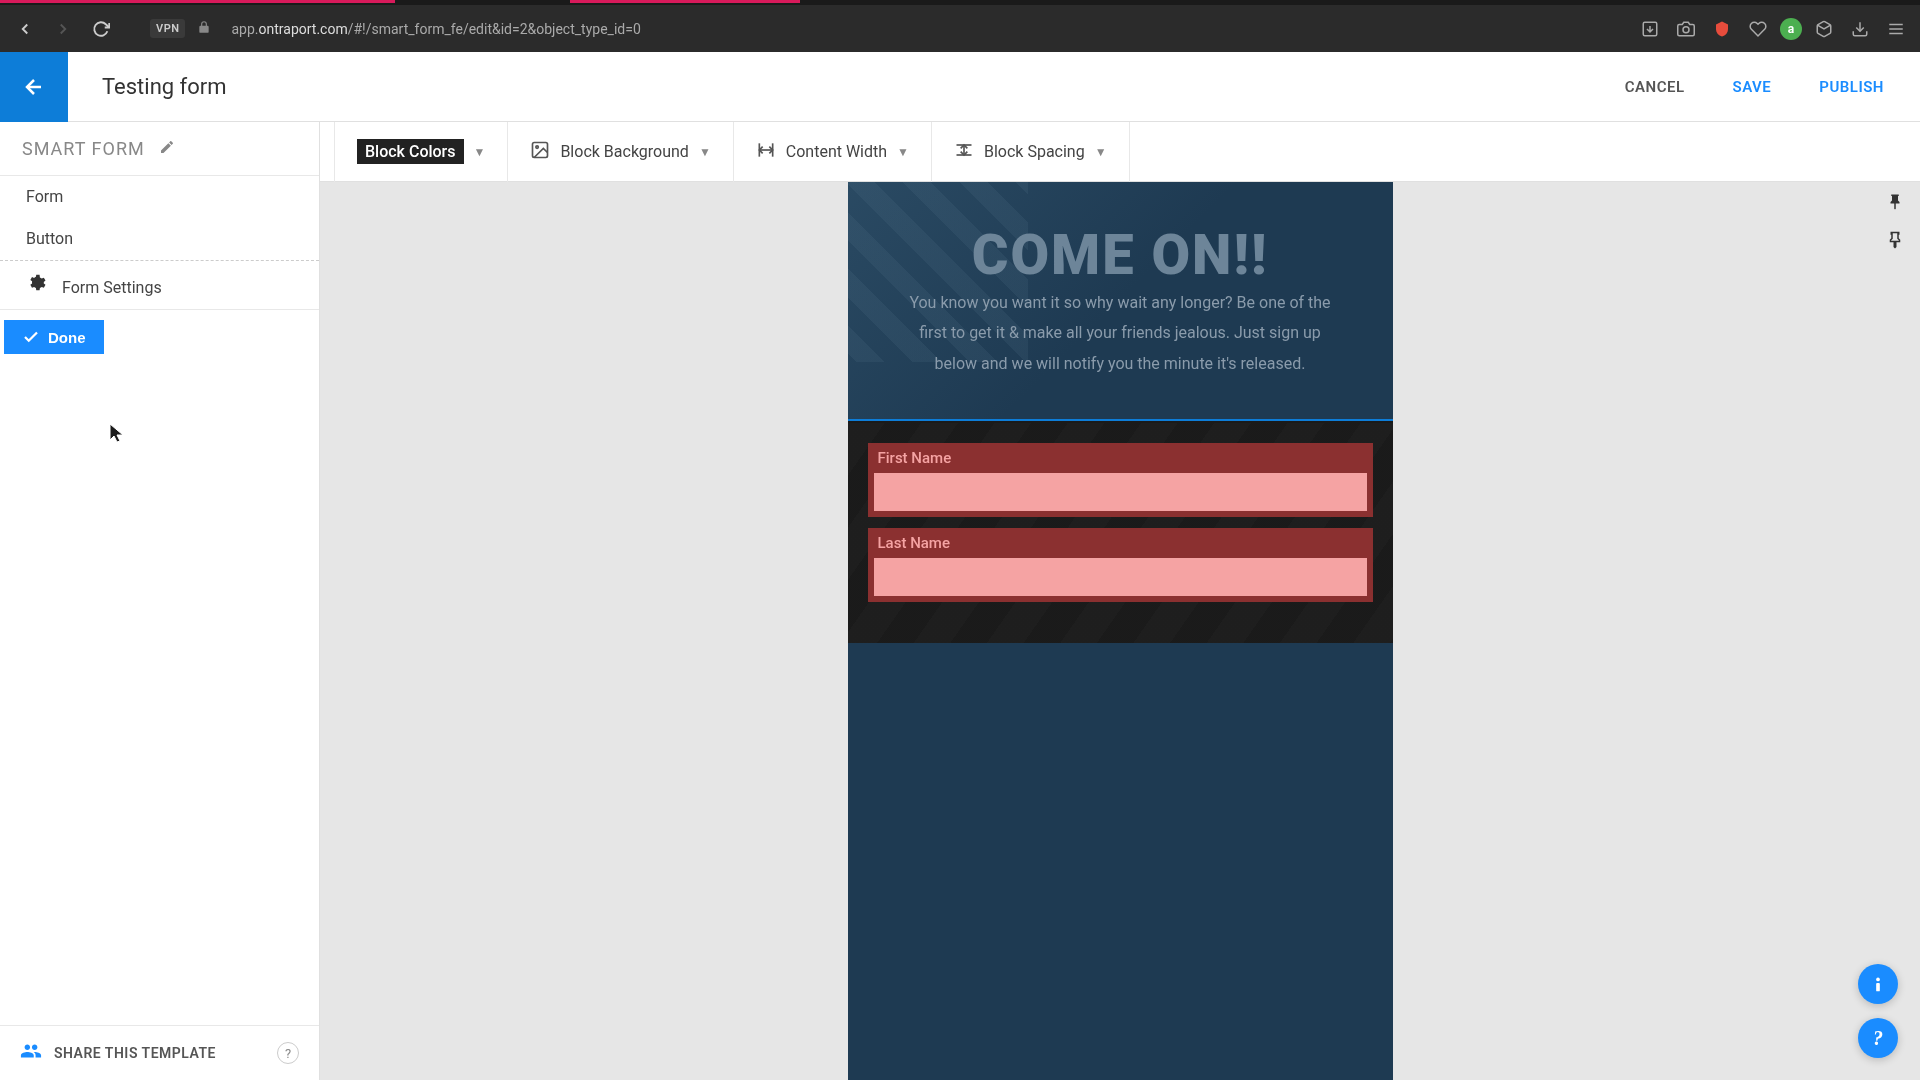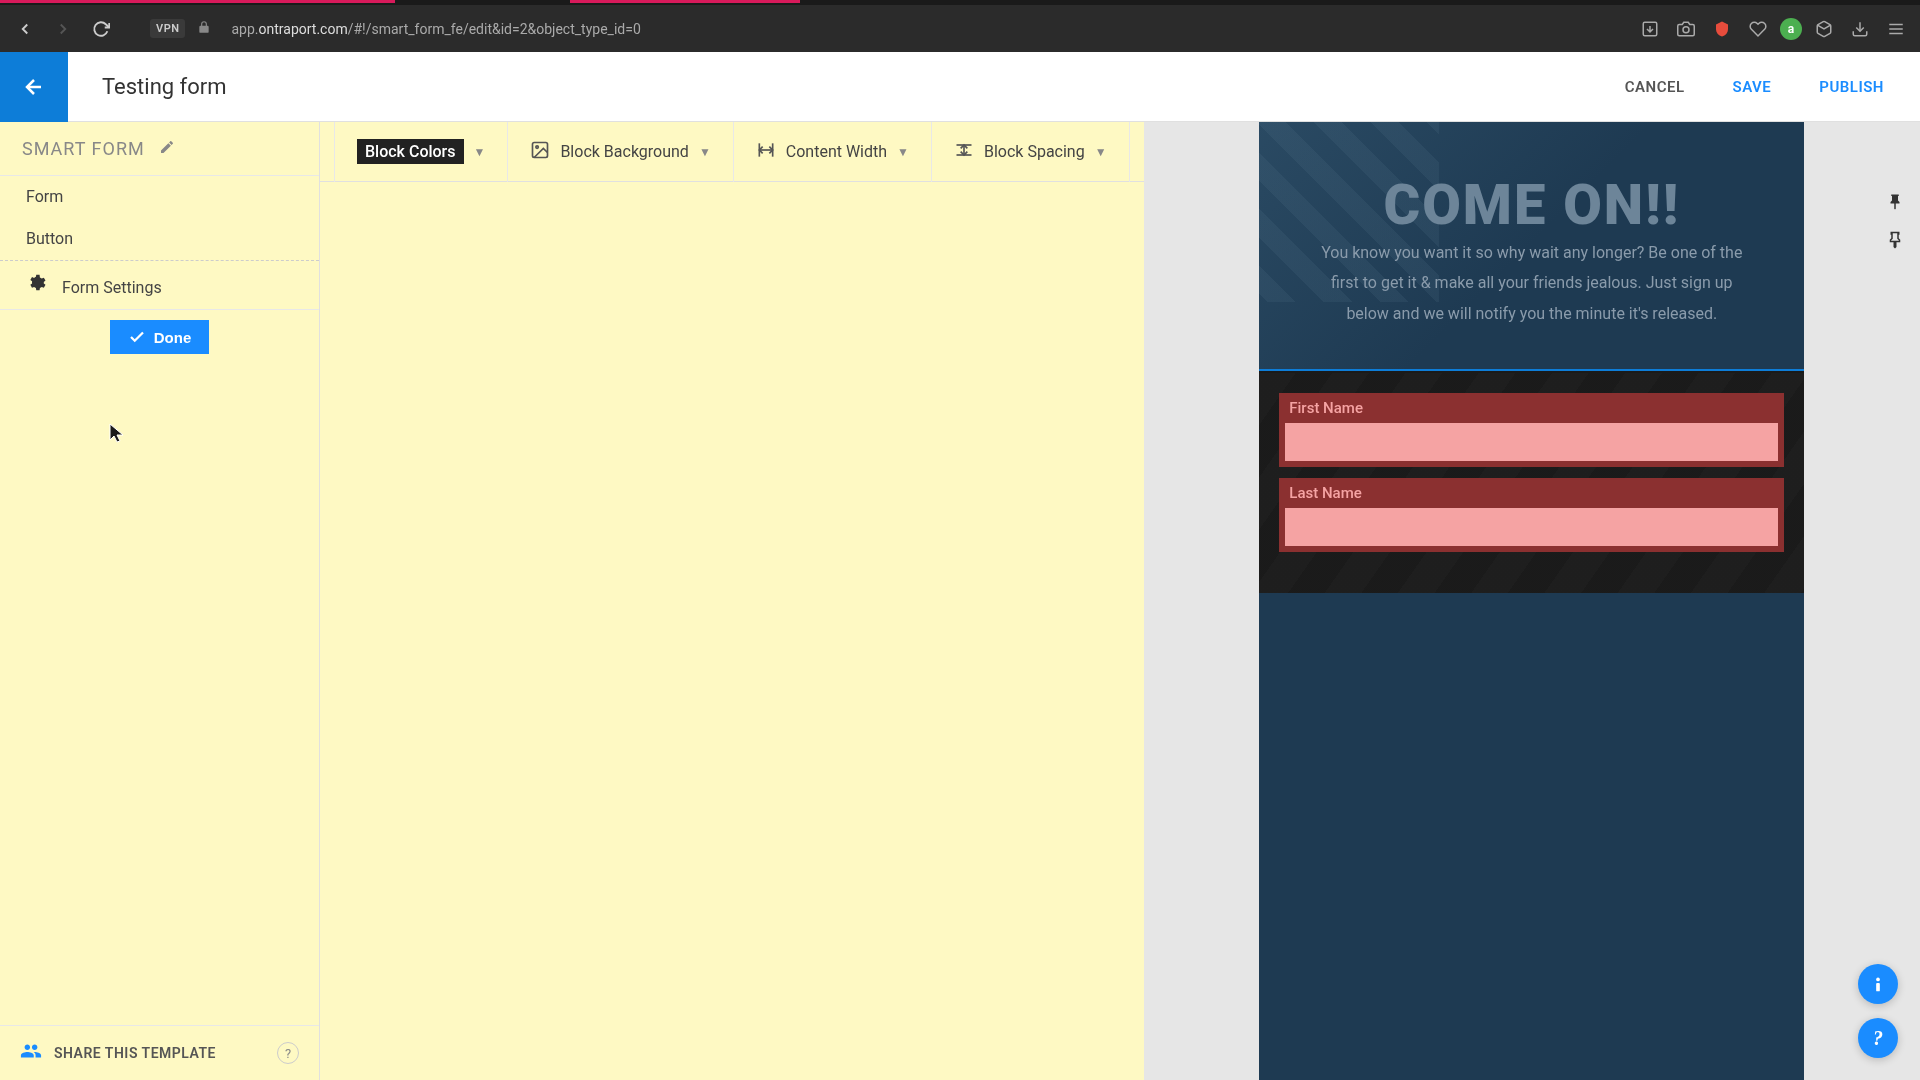--- a/index.html
+++ b/index.html
@@ -49,21 +49,21 @@
       align-items: center;
       justify-content: center;
       color: white;
       cursor: pointer;
     }
     .page-title { font-size: 22px; font-weight: 400; color: #333; padding-left: 34px; flex: 1; }
     .header-btn { padding: 0 24px; font-size: 15px; font-weight: 600; letter-spacing: 0.5px; cursor: pointer; color: #555; }
     .header-btn.save { color: #1a8cff; }
     .header-btn.publish { color: #1a8cff; padding-right: 36px; }
     
-    .main-layout { display: flex; height: calc(100vh - 122px); background: #fef9c3; }
+    .main-layout { display: flex; height: calc(100vh - 122px); background: #ffffff; }
     
     .sidebar {
       width: 320px;
       border-right: 1px solid #e0e0e0;
       display: flex;
       flex-direction: column;
       position: relative;
     }
     .sidebar-header {
       padding: 16px 22px;
@@ -83,21 +83,21 @@
     }
     .sidebar-item.settings {
       display: flex;
       align-items: flex-end;
       gap: 16px;
       border-top: 1px dashed #ccc;
       border-bottom: 1px solid #e8e8e8;
       padding: 12px 26px;
     }
     .gear-icon { color: #333; }
-    .done-row { display: flex; justify-content: center; padding: 10px 4px; }
+    .done-row { display: flex; justify-content: flex-start; padding: 10px 4px; }
     .done-btn {
       background: #1a8cff;
       color: white;
       padding: 8px 18px;
       font-size: 15px;
       font-weight: 600;
       display: flex;
       align-items: center;
       gap: 8px;
       cursor: pointer;
@@ -133,21 +133,21 @@
       height: 60px;
       cursor: pointer;
       border-right: 1px solid #e8e8e8;
     }
     .tool-item:first-child { border-left: 1px solid #e8e8e8; }
     .tool-icon { color: #555; }
     .tool-label { font-size: 16px; color: #444; }
     .tool-label.active { background: #222; color: white; padding: 3px 8px; font-weight: 500; }
     .chevron { color: #888; font-size: 12px; }
     
-    .canvas-area { flex: 1; display: flex; flex-direction: row; position: relative; justify-content: space-between; }
+    .canvas-area { flex: 1; display: flex; flex-direction: column; position: relative; justify-content: space-between; }
     .canvas-body { flex: 1; background: #e6e6e6; display: flex; justify-content: center; overflow-y: auto; padding-top: 0; }
     .right-tools {
       position: absolute;
       right: 0;
       top: 60px;
       width: 50px;
       display: flex;
       flex-direction: column;
       align-items: center;
       gap: 14px;
@@ -156,21 +156,21 @@
     }
     .pin-icon { color: #333; cursor: pointer; font-size: 20px; }
     
     .preview-block {
       width: 545px;
       background: #1e3a52;
       position: relative;
       overflow: hidden;
     }
     .hero-section {
-      padding: 50px 40px 40px;
+      padding: 40px 40px 40px;
       text-align: center;
       position: relative;
       background: linear-gradient(135deg, #2a4a63 0%, #1e3a52 50%);
     }
     .hero-pattern {
       position: absolute;
       top: -20px;
       left: -20px;
       width: 200px;
       height: 200px;

